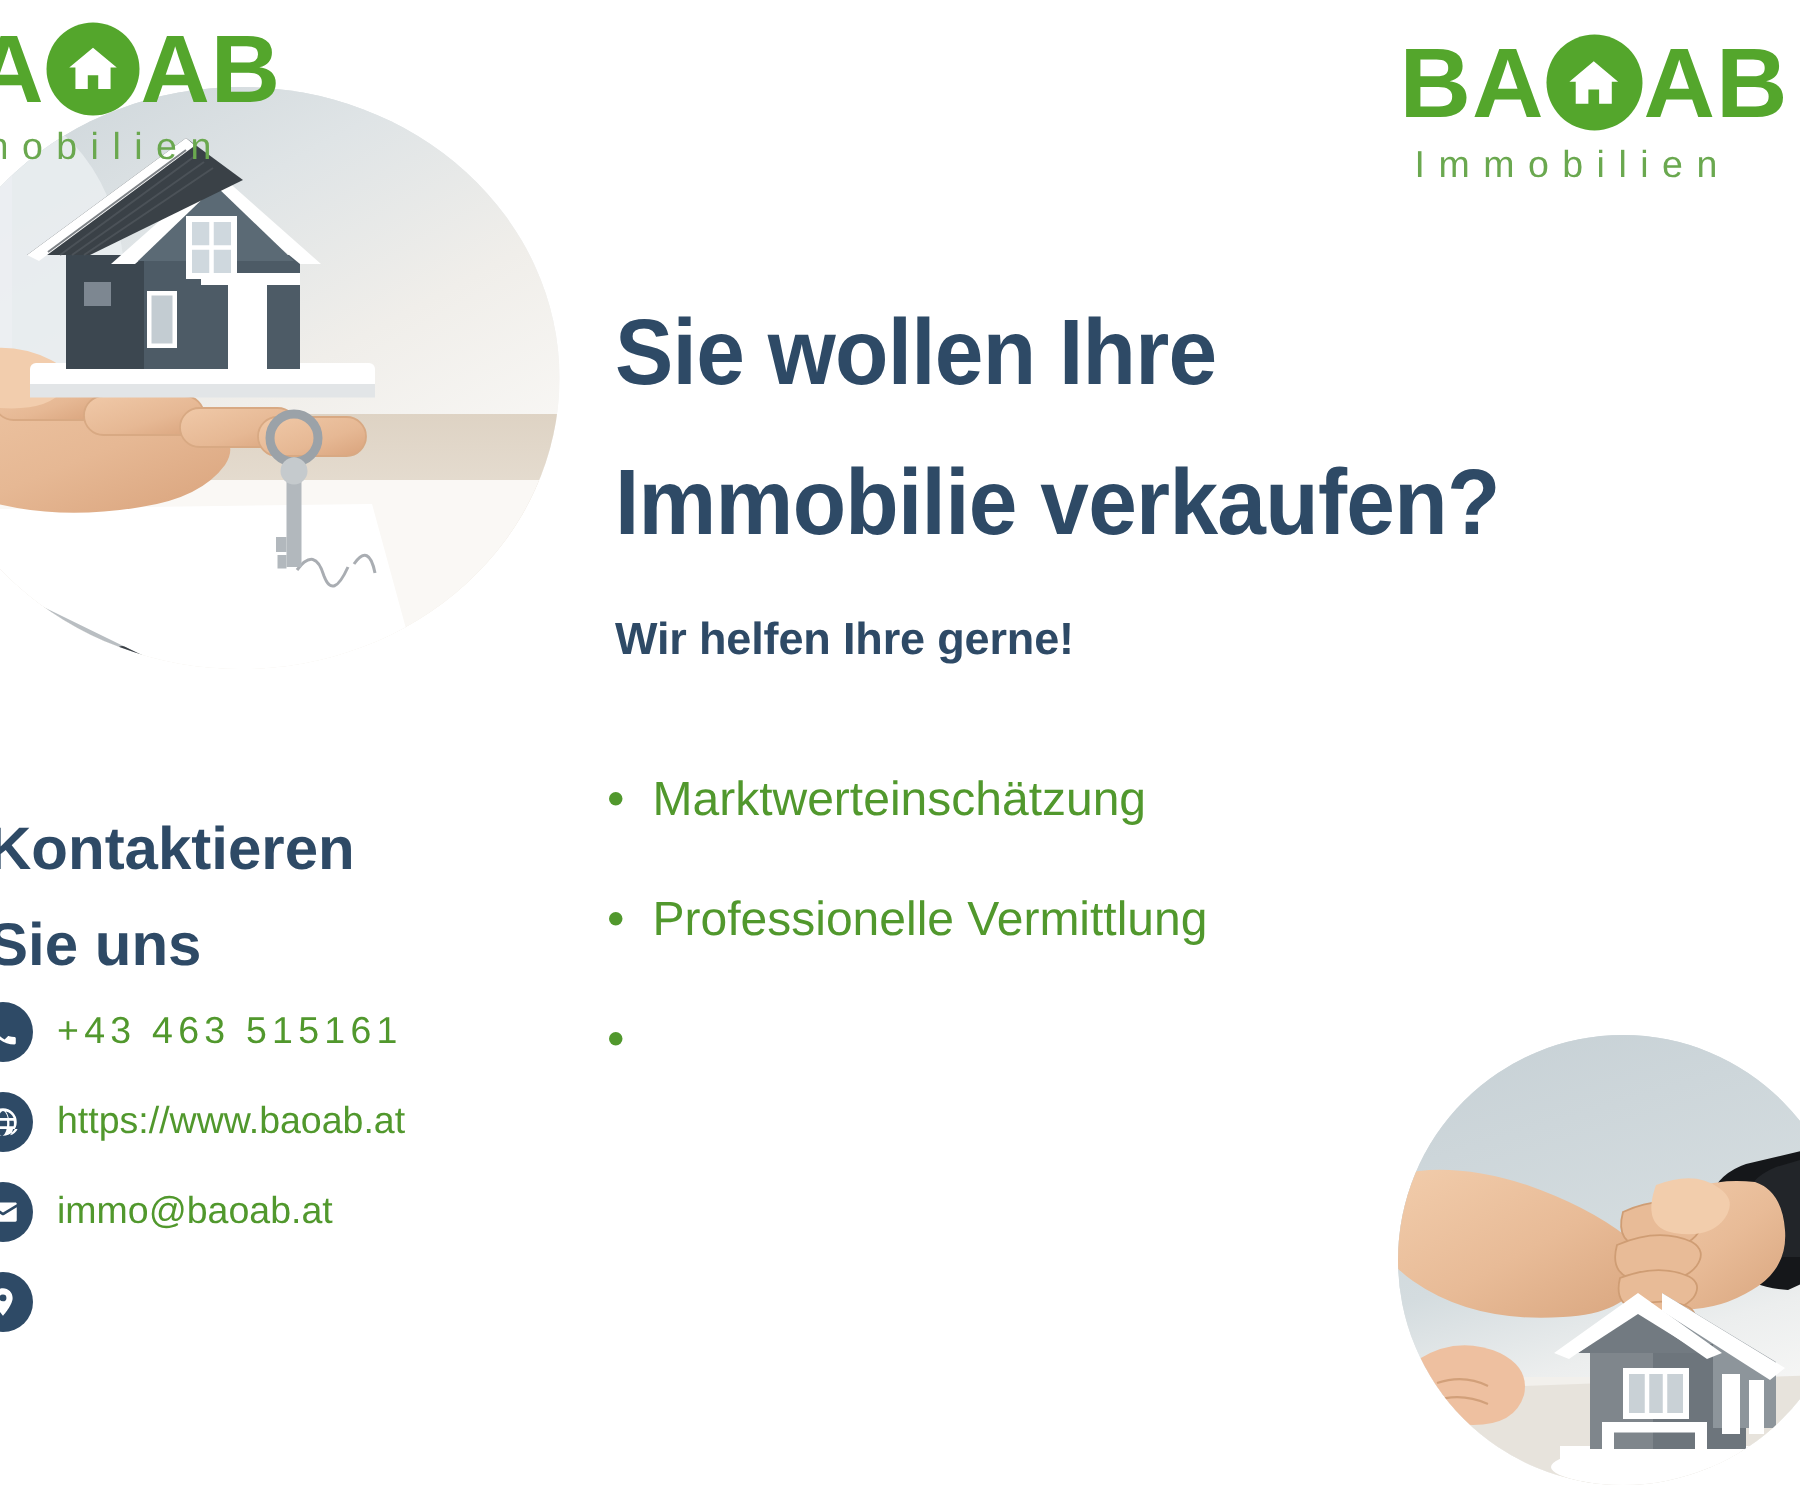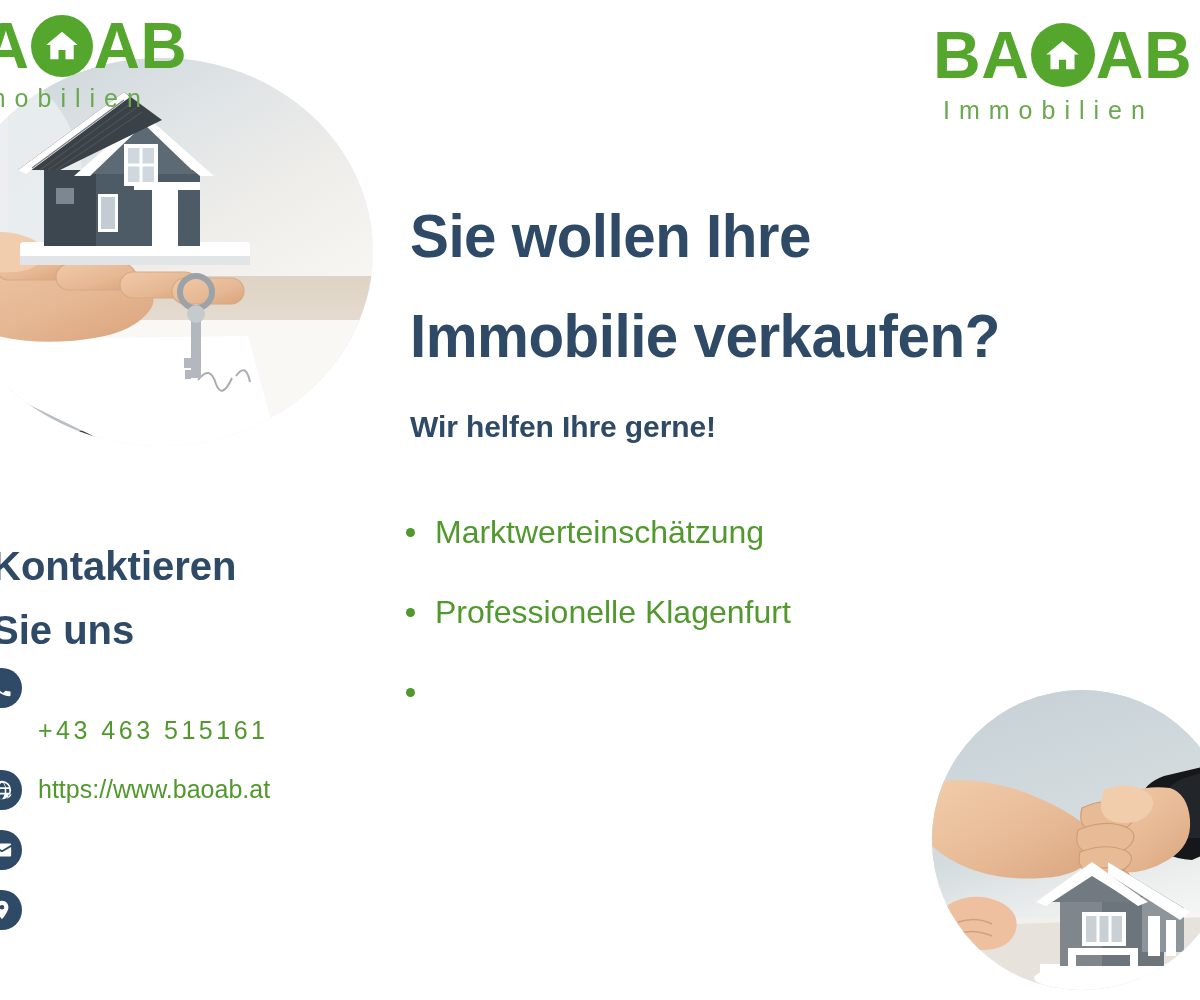--- a/index.html
+++ b/index.html
@@ -196,21 +196,21 @@
     flex: none;
     margin-right: 16px;
   }
   .contact-icon svg { width: 22px; height: 22px; fill: #ffffff; }
   .contact-text {
     color: #51982d;
     font-size: 25px;
     line-height: 39px;
     white-space: pre-line;
   }
-  .contact-text.spaced { letter-spacing: 3.5px; margin-top: 43px; }
+  .contact-text.spaced { letter-spacing: 3.5px; }
 </style>
 </head>
 <body>
 
 <div id="canvas">
 
   <div class="photo-circle" id="photo-house-keys">
     <svg viewBox="0 0 425 388" preserveAspectRatio="xMidYMid slice" aria-hidden="true">
       <defs>
         <linearGradient id="bgTL" x1="0" y1="0" x2="0.6" y2="1">
@@ -335,21 +335,21 @@
 
   <div id="subhead">Wir helfen Ihre gerne!</div>
 
   <ul id="benefits">
     <li>
       <span class="bullet-dot"></span>
       <span>Marktwerteinschätzung</span>
     </li>
     <li>
       <span class="bullet-dot"></span>
-      <span>Professionelle Klagenfurt</span>
+      <span>Professionelle Vermittlung</span>
     </li>
     <li>
       <span class="bullet-dot"></span>
     </li>
   </ul>
 
   <div id="contact-heading">
     <span class="ch-line">Kontaktieren</span>
     <span class="ch-line">Sie uns</span>
   </div>
@@ -373,20 +373,21 @@
       </span>
       <span class="contact-text">https://www.baoab.at</span>
     </li>
 
     <li>
       <span class="contact-icon">
         <svg viewBox="0 0 24 24" aria-hidden="true">
           <path d="M3 5h18c.6 0 1 .4 1 1v.3l-10 6-10-6V6c0-.6.4-1 1-1zm-1 3.6l9.5 5.7c.3.2.7.2 1 0L22 8.6V18c0 .6-.4 1-1 1H3c-.6 0-1-.4-1-1V8.6z"></path>
         </svg>
       </span>
+      <span class="contact-text">immo@baoab.at</span>
     </li>
 
     <li>
       <span class="contact-icon">
         <svg viewBox="0 0 24 24" aria-hidden="true">
           <path d="M12 2C8.1 2 5 5.1 5 9c0 5.2 7 13 7 13s7-7.8 7-13c0-3.9-3.1-7-7-7zm0 9.5A2.5 2.5 0 1112 6.5a2.5 2.5 0 010 5z"></path>
         </svg>
       </span>
     </li>
   </ul>

